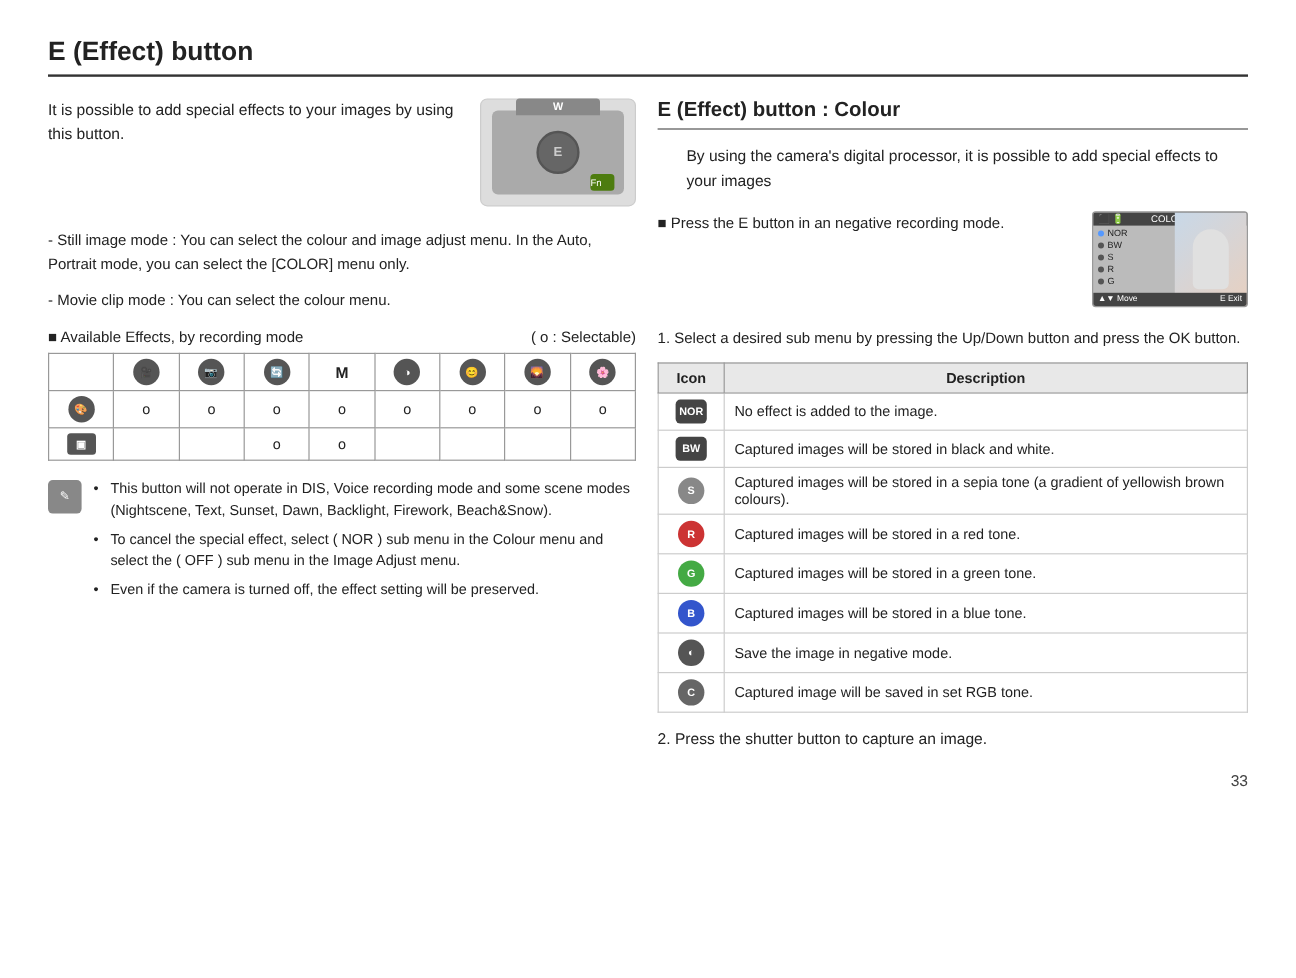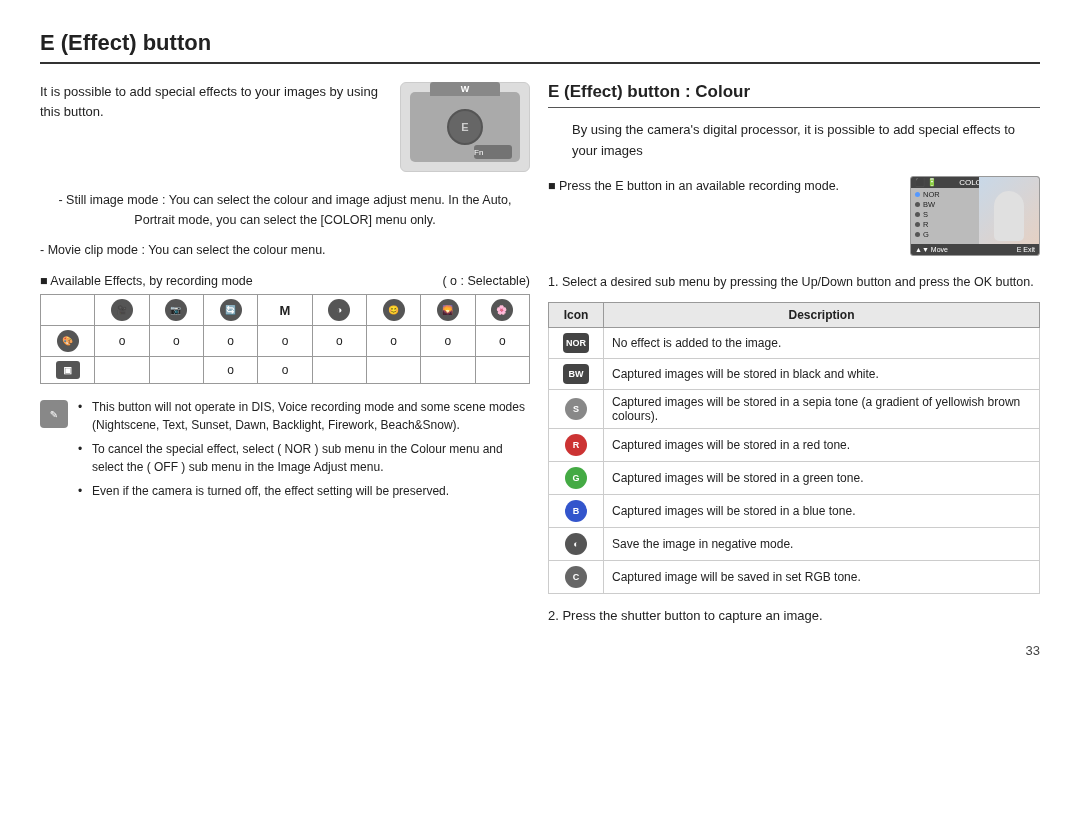--- a/index.html
+++ b/index.html
@@ -88,34 +88,33 @@
       align-items: center;
       justify-content: center;
       color: #ccc;
       font-size: 11px;
       font-weight: bold;
     }
     .camera-fn {
       position: absolute;
       bottom: 3px;
       right: 8px;
-      width: 38px;
+      width: 20px;
       height: 14px;
-      background: #737373;
+      background: #4d7c0f;
       border-radius: 3px;
       font-size: 8px;
       color: #fff;
       display: flex;
       align-items: center;
     }
     .still-mode-text {
       font-size: 12.5px;
       line-height: 1.6;
       margin-bottom: 10px;
-      text-align: center;
     }
     .movie-mode-text {
       font-size: 12.5px;
       line-height: 1.6;
       margin-bottom: 14px;
     }
     .available-effects {
       margin-bottom: 14px;
     }
     .effects-header {
@@ -431,21 +430,21 @@
       </ul>
     </div>
   </div>
 
   <div class="right-col">
     <h2>E (Effect) button : Colour</h2>
 
     <p class="right-intro">By using the camera's digital processor, it is possible to add special effects to your images</p>
 
     <div class="press-e-section">
-      <p class="press-e-text">■ Press the E button in an available recording mode.</p>
+      <p class="press-e-text">■ Press the E button in an negative recording mode.</p>
 
       <div class="screen-preview">
         <div class="screen-top-bar">
           <span>⬛ 🔋</span>
           <span style="margin-left:22px">COLOR</span>
         </div>
         <div style="display:flex; height:52px;">
           <div class="screen-menu-items">
             <div class="screen-menu-item">
               <div class="screen-dot active"></div>

